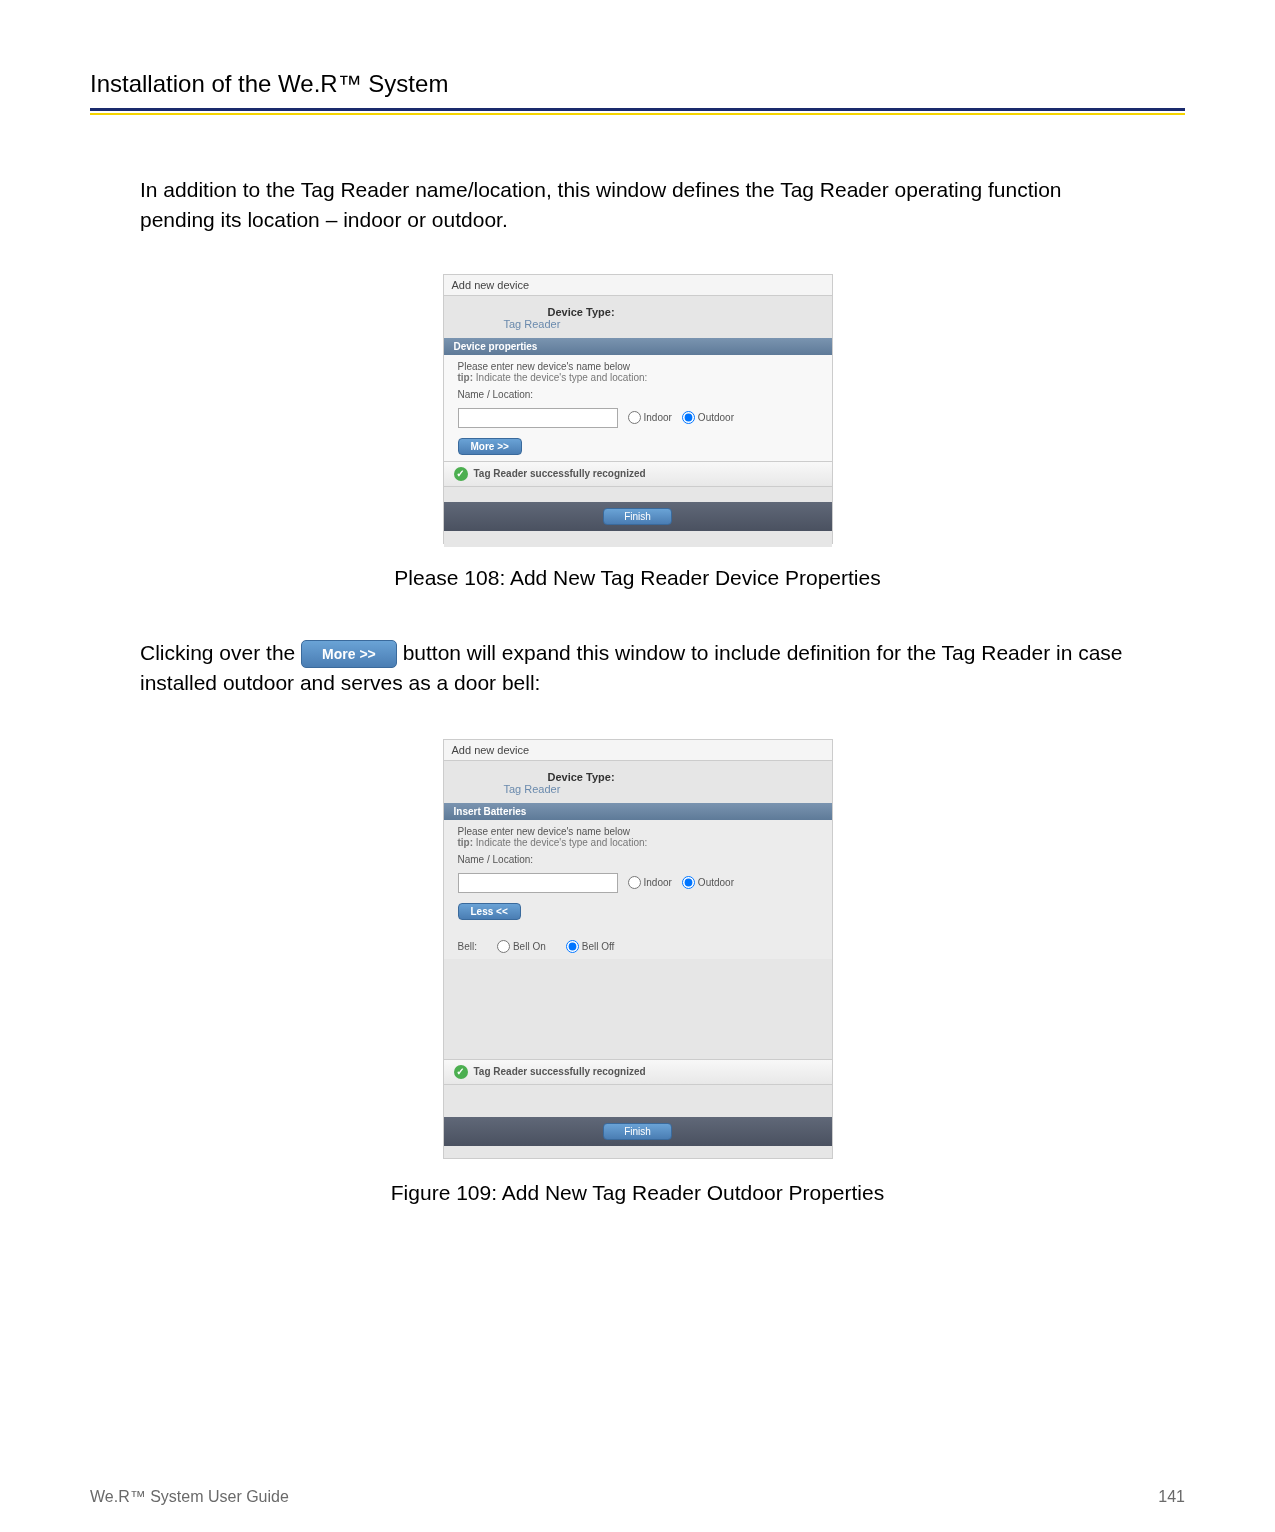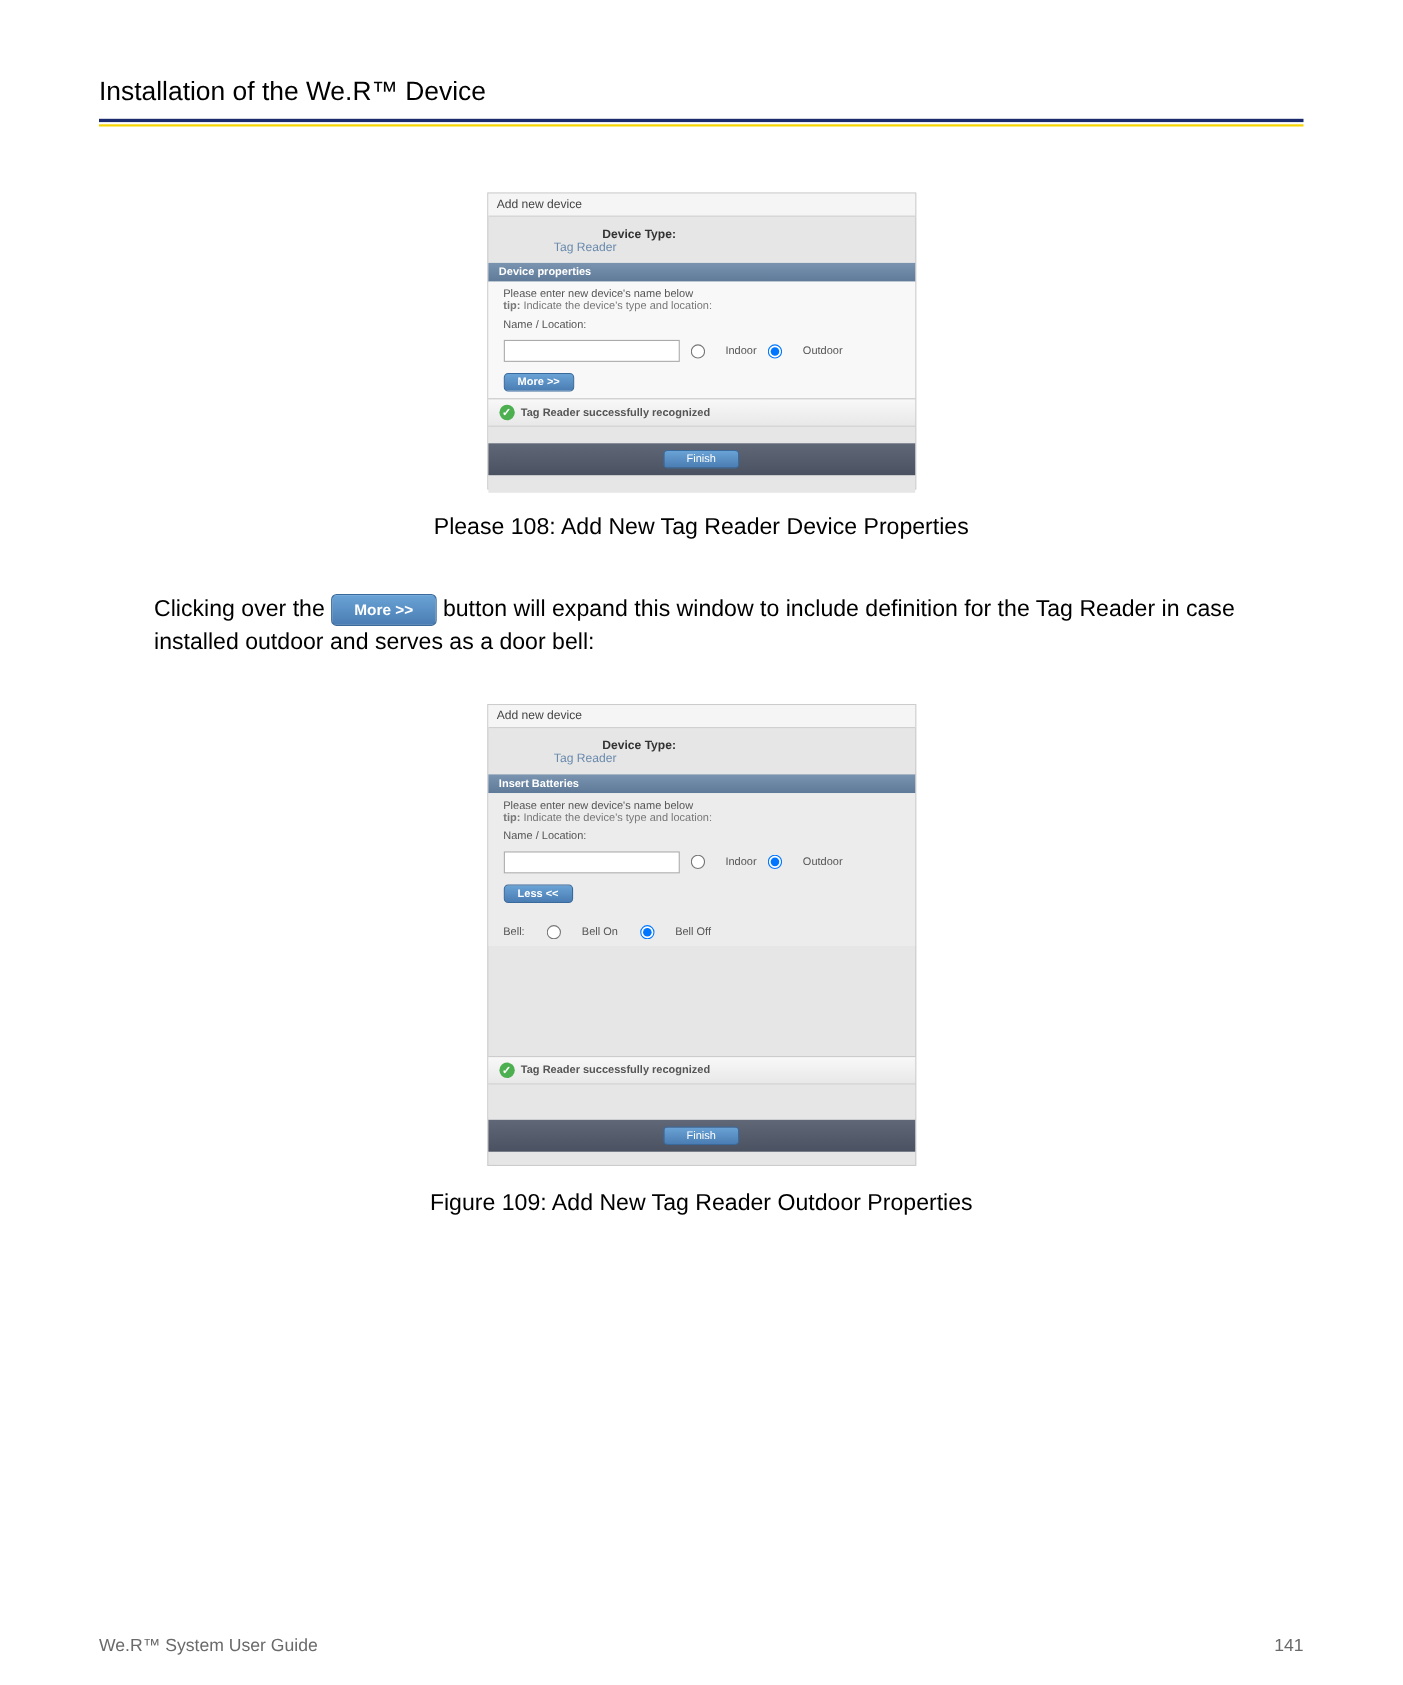--- a/index.html
+++ b/index.html
@@ -66,21 +66,21 @@
     font-size: 10px;
     font-weight: bold;
     padding: 3px 10px;
   }
   .props-body { background: #f8f8f8; padding: 6px 14px; }
   .hint { color: #777; }
   .field-row { margin-top: 8px; display: flex; align-items: center; gap: 10px; }
   .text-input {
     border: 1px solid #aaa; height: 20px; width: 160px; background: #fff;
   }
-  .radio-lbl { display: inline-flex; align-items: center; gap: 19px; font-size: 10px; }
+  .radio-lbl { display: inline-flex; align-items: center; gap: 3px; font-size: 10px; }
   .btn-more {
     display: inline-block;
     background: linear-gradient(#6aa3d6,#4a7db3);
     color: #fff;
     border: 1px solid #3a6a9c;
     border-radius: 4px;
     font-size: 10px;
     font-weight: bold;
     padding: 2px 12px;
     margin-top: 10px;
@@ -123,26 +123,27 @@
     font-size: 16px; color: #6a6a6a;
   }
   .owl-svg { width: 64px; height: 50px; }
   .abs-bottom { position: absolute; left:0; right:0; bottom:12px; }
 </style>
 </head>
 <body>
 
 <div class="page">
   <div class="header-row">
-    <div class="header-title">Installation of the We.R™ Device</div>
+    <div class="header-title">Installation of the We.R™ System</div>
   </div>
   <div class="divider-dark"></div>
   <div class="divider-yellow"></div>
 
   <div class="content">
+    <p class="para">In addition to the Tag Reader name/location, this window defines the Tag Reader operating function pending its location – indoor or outdoor.</p>
 
     <div class="dialog" style="height:270px; position:relative;">
       <div class="dialog-title">Add new device</div>
       <div class="dev-type">
         <span class="dev-type-label">Device Type:</span><br>
         <span class="dev-type-val">Tag Reader</span>
       </div>
       <div class="section-hdr">Device properties</div>
       <div class="props-body">
         <div>Please enter new device's name below</div>

